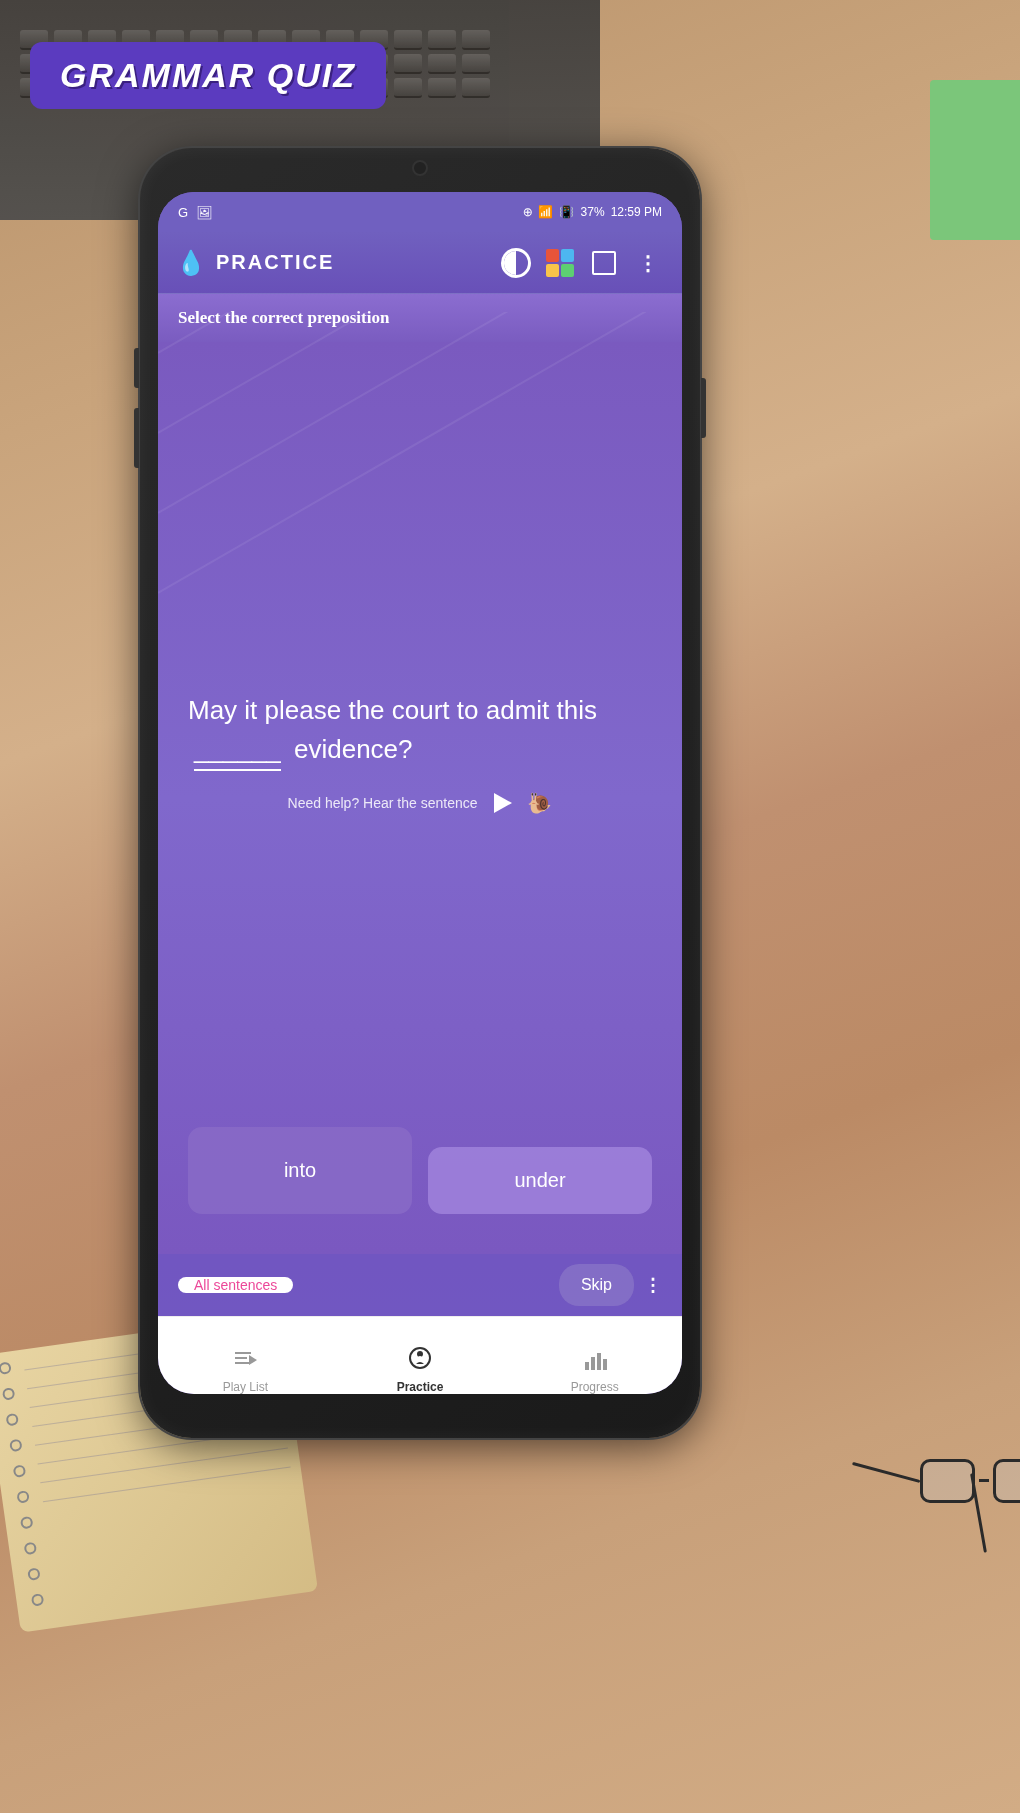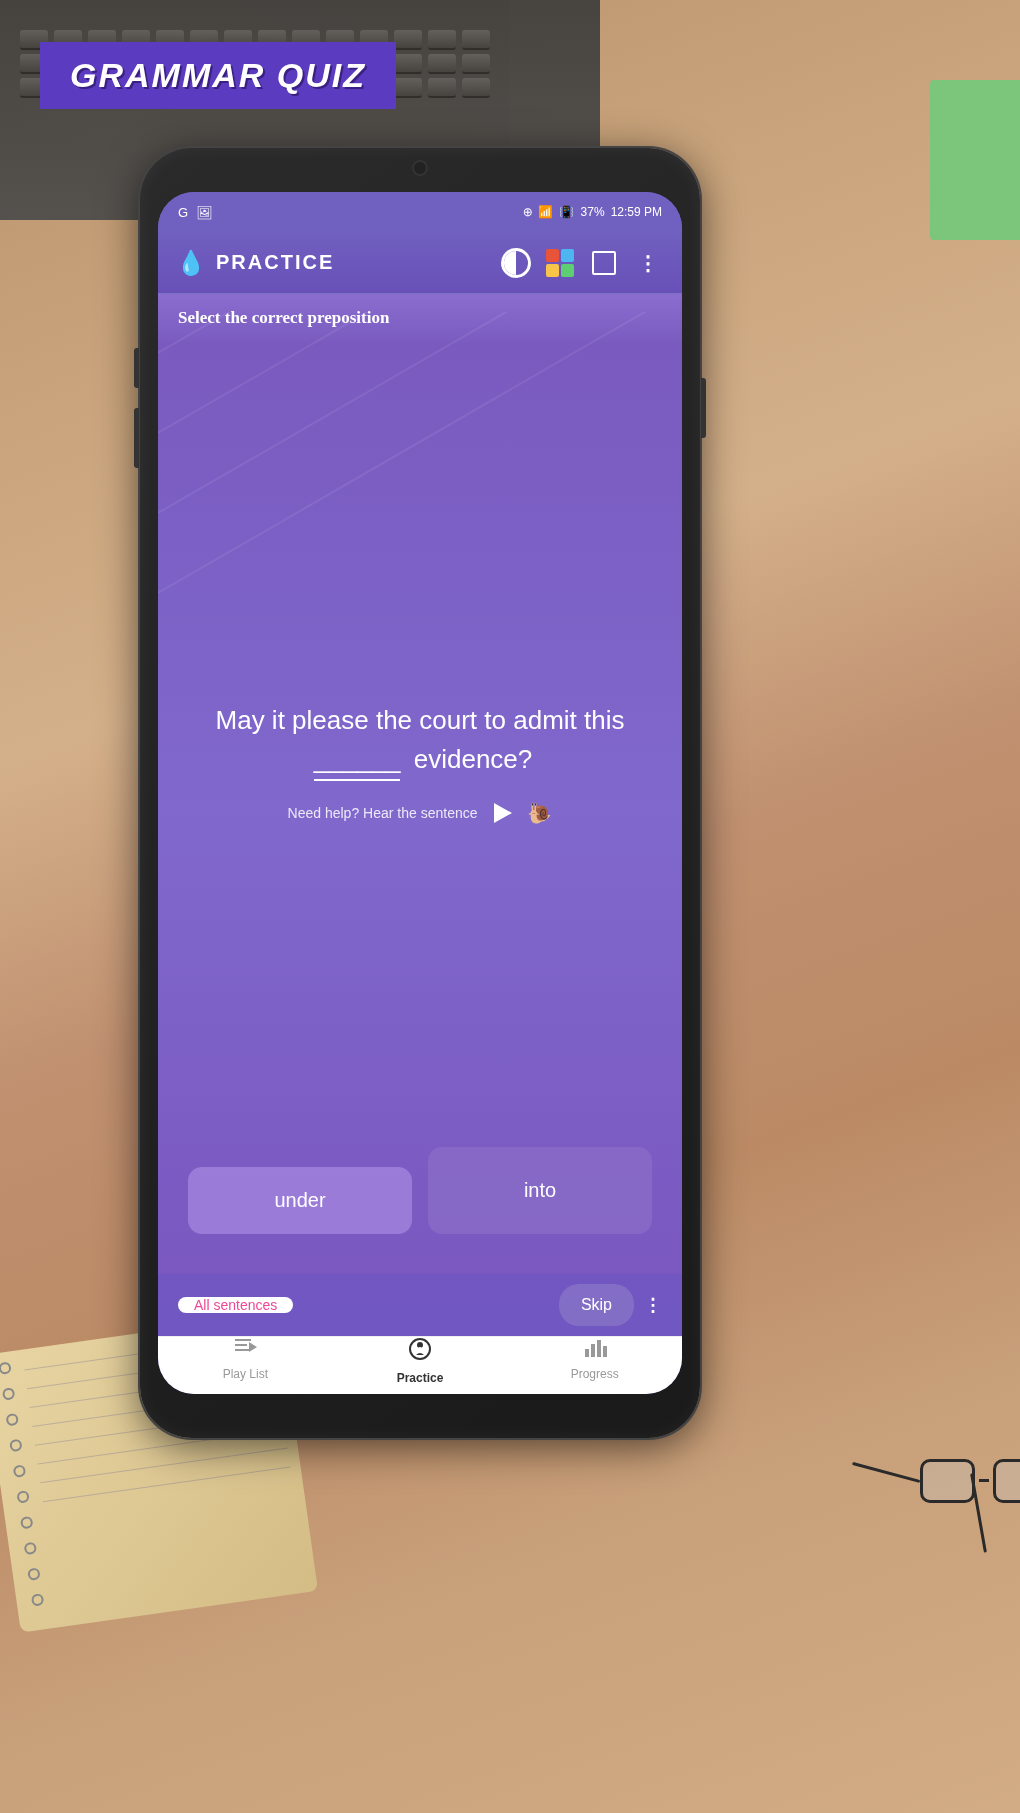--- a/index.html
+++ b/index.html
@@ -122,24 +122,24 @@
       right: 20px;
       bottom: 250px;
       width: 160px;
       height: 200px;
     }
 
     
     .banner {
       position: absolute;
       top: 42px;
-      left: 40px;
+      left: 30px;
       background: #5b3bbf;
       padding: 14px 30px;
-      border-radius: 0;
+      border-radius: 12px;
       z-index: 10;
     }
     .banner-text {
       color: white;
       font-size: 34px;
       font-weight: 900;
       font-style: italic;
       letter-spacing: 2px;
       text-shadow: 2px 2px 0 #3a2080;
     }
@@ -310,21 +310,21 @@
       align-items: center;
       justify-content: center;
       text-align: center;
       padding: 20px 0;
     }
     .question-text {
       color: white;
       font-size: 26px;
       font-weight: 400;
       line-height: 1.5;
-      text-align: center;
+      text-align: left;
       margin-top: 37px;
     }
 
     
     .audio-help {
       display: flex;
       align-items: center;
       gap: 16px;
       margin-top: 20px;
     }
@@ -404,23 +404,23 @@
     .more-btn-bottom {
       color: white;
       font-size: 18px;
       font-weight: 700;
       cursor: pointer;
     }
 
     
     .bottom-nav {
       background: white;
-      height: 58px;
-      display: flex;
-      align-items: flex-start;
+      height: 78px;
+      display: flex;
+      align-items: flex-end;
       justify-content: space-around;
       flex-shrink: 0;
       border-top: 1px solid #eee;
     }
     .nav-item {
       display: flex;
       flex-direction: column;
       align-items: center;
       gap: 4px;
       cursor: pointer;
@@ -662,22 +662,22 @@
         </div>
 
         <div class="audio-help">
           <span class="audio-text">Need help? Hear the sentence</span>
           <div class="play-btn"></div>
           <span class="slow-icon">🐌</span>
         </div>
       </div>
 
       <div class="answers-grid">
+        <button class="answer-btn">into</button>
         <button class="answer-btn highlighted" style="margin-top:20px;">under</button>
-        <button class="answer-btn">into</button>
       </div>
 
     </div>
 
     <div class="screen-bottom-bar">
       <button class="all-sentences-btn">All sentences</button>
       <div class="skip-area">
         <button class="skip-btn">Skip</button>
         <span class="more-btn-bottom">⋮</span>
       </div>

